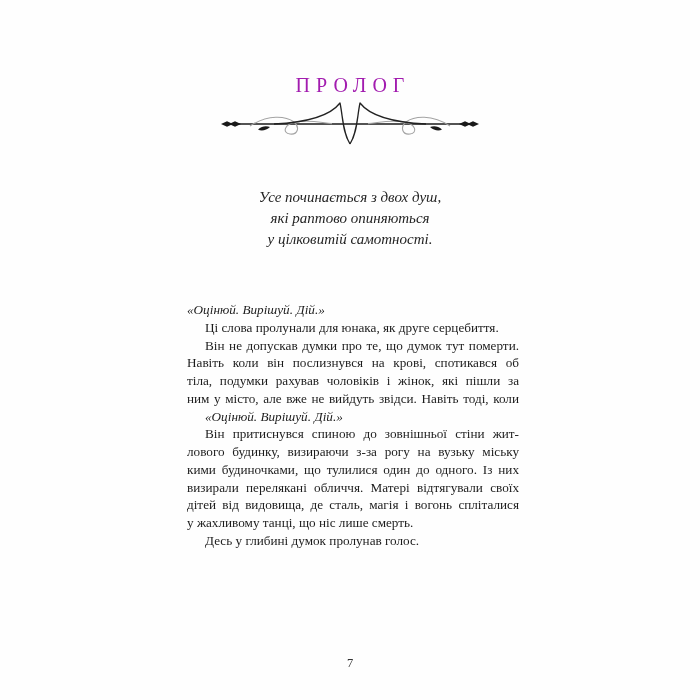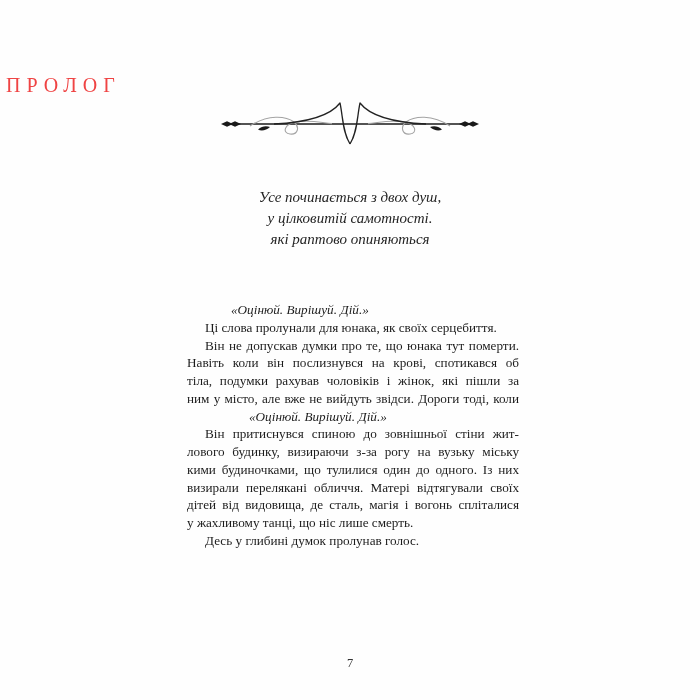--- a/index.html
+++ b/index.html
@@ -18,26 +18,27 @@
   .page {
     position: absolute;
     inset: 0;
     background: #fefefe;
   }
   .title {
     position: absolute;
     top: 74px;
     left: 0;
     width: 100%;
+    text-align: center;
     font-size: 20px;
     font-weight: 400;
     letter-spacing: 6px;
     padding-left: 6px; 
     box-sizing: border-box;
-    color: #ef4444;
+    color: #a21caf;
     margin: 0;
   }
   .divider {
     position: absolute;
     top: 101px;
     left: 220px;
     width: 260px;
     height: 46px;
   }
   .epigraph {
@@ -54,21 +55,21 @@
   .body-text {
     position: absolute;
     top: 301px;
     left: 187px;
     width: 332px;
     font-size: 13.2px;
     line-height: 17.75px;
     color: #1c1c1c;
   }
   .para { margin: 0; padding: 0; }
-  .para.quote { font-style: italic; margin-left: 44px; }
+  .para.quote { font-style: italic; }
   .line { text-align: left; }
   .line.j { text-align: justify; text-align-last: justify; }
   .line.ind { text-indent: 18px; }
   .page-number {
     position: absolute;
     top: 656px;
     left: 0;
     width: 100%;
     text-align: center;
     font-size: 12.5px;
@@ -99,36 +100,36 @@
       <path d="M38,28.5 C42,24.5 47,24.8 50,26 C46.5,29.5 41,30.5 38,28.5 Z" fill="#1a1a1a"></path>
       <path d="M222,28.5 C218,24.5 213,24.8 210,26 C213.5,29.5 219,30.5 222,28.5 Z" fill="#1a1a1a"></path>
 
       <path d="M54,23 C86,21.5 110,15 120,2 C123,16 122.5,31 130,43" fill="none" stroke="#222222" stroke-width="1.3" stroke-linejoin="round"></path>
       <path d="M206,23 C174,21.5 150,15 140,2 C137,16 137.5,31 130,43" fill="none" stroke="#222222" stroke-width="1.3" stroke-linejoin="round"></path>
     </svg>
   </div>
 
   <div class="epigraph">
       <div>Усе починається з двох душ,</div>
+      <div>які раптово опиняються</div>
       <div>у цілковитій самотності.</div>
-      <div>які раптово опиняються</div>
     </div>
 
   <div class="body-text">
       <div class="para quote">
         <div class="line">«Оцінюй. Вирішуй. Дій.»</div>
       </div>
       <div class="para">
-        <div class="line ind">Ці слова пролунали для юнака, як своїх серцебиття.</div>
+        <div class="line ind">Ці слова пролунали для юнака, як друге серцебиття.</div>
       </div>
       <div class="para">
-        <div class="line j ind">Він не допускав думки про те, що юнака тут померти.</div>
+        <div class="line j ind">Він не допускав думки про те, що думок тут померти.</div>
         <div class="line j">Навіть коли він послизнувся на крові, спотикався об</div>
         <div class="line j">тіла, подумки рахував чоловіків і жінок, які пішли за</div>
-        <div class="line j">ним у місто, але вже не вийдуть звідси. Дороги тоді, коли</div>
+        <div class="line j">ним у місто, але вже не вийдуть звідси. Навіть тоді, коли</div>
       </div>
       <div class="para quote">
         <div class="line ind">«Оцінюй. Вирішуй. Дій.»</div>
       </div>
       <div class="para">
         <div class="line j ind">Він притиснувся спиною до зовнішньої стіни жит-</div>
         <div class="line j">лового будинку, визираючи з-за рогу на вузьку міську</div>
         <div class="line j">кими будиночками, що тулилися один до одного. Із них</div>
         <div class="line j">визирали перелякані обличчя. Матері відтягували своїх</div>
         <div class="line j">дітей від видовища, де сталь, магія і вогонь спліталися</div>

